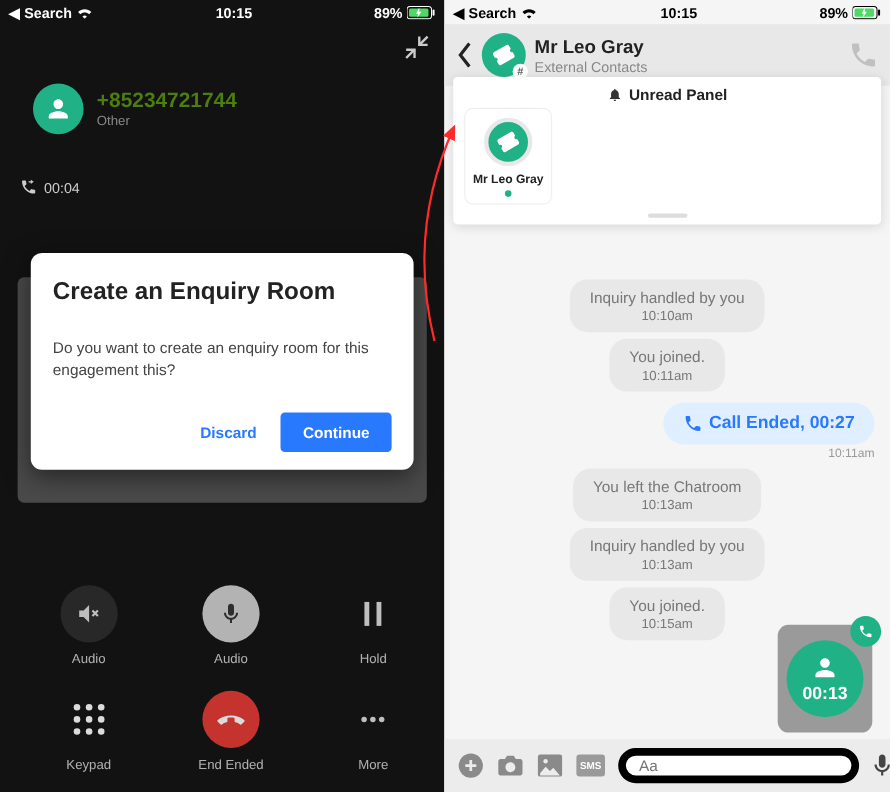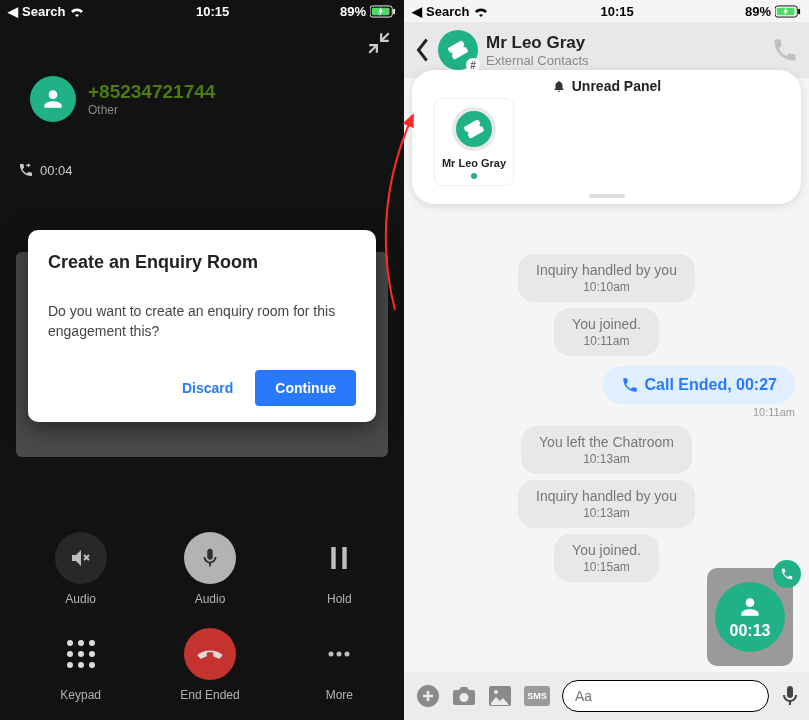--- a/index.html
+++ b/index.html
@@ -18,21 +18,21 @@
 
 .minimize-icon { position: absolute; top: 30px; right: 12px; width: 26px; height: 26px; }
 .caller-row { display: flex; align-items: center; gap: 12px; margin: 54px 0 0 30px; }
 .avatar-lg { width: 46px; height: 46px; border-radius: 50%; background: #20b286; display: flex; align-items: center; justify-content: center; }
 .caller-number { font-size: 19px; font-weight: 600; color: #4d7c0f; }
 .caller-sub { font-size: 12px; color: #888; }
 .timer-row { display: flex; align-items: center; gap: 6px; margin: 40px 0 0 18px; font-size: 13px; color: #ccc; }
 
 .card-back { position: absolute; top: 252px; left: 16px; right: 16px; height: 205px; background: #4a4a4a; border-radius: 6px; }
 .dialog { position: absolute; top: 230px; left: 28px; right: 28px; background: #fff; color: #222; border-radius: 10px; padding: 22px 20px 16px; box-shadow: 0 6px 22px rgba(0,0,0,.5); }
-.dialog h3 { font-size: 18px; font-weight: 600; margin-bottom: 28px; }
+.dialog h3 { font-size: 22px; font-weight: 600; margin-bottom: 28px; }
 .dialog p { font-size: 14px; color: #444; line-height: 1.45; margin-bottom: 28px; }
 .dialog-actions { display: flex; justify-content: flex-end; gap: 8px; }
 .btn-flat { padding: 10px 14px; font-size: 14px; font-weight: 600; color: #2979ff; background: none; border: none; cursor: pointer; }
 .btn-primary { padding: 10px 20px; font-size: 14px; font-weight: 600; color: #fff; background: #2979ff; border: none; border-radius: 4px; cursor: pointer; }
 
 .call-controls { position: absolute; bottom: 18px; left: 16px; right: 0; display: grid; grid-template-columns: repeat(3,1fr); row-gap: 22px; text-align: center; }
 .ctrl { display: flex; flex-direction: column; align-items: center; gap: 8px; opacity: .85; }
 .ctrl-circle { width: 52px; height: 52px; border-radius: 50%; background: #2d2d2d; display: flex; align-items: center; justify-content: center; }
 .ctrl-circle.active { background: #d0d0d0; }
 .ctrl-circle.red { background: #e53935; }
@@ -43,42 +43,42 @@
 
 
 .header-r { display: flex; align-items: center; gap: 8px; padding: 8px 10px; background: #e8e8e8; }
 .back-icon { width: 16px; height: 28px; }
 .av-green { position: relative; width: 40px; height: 40px; border-radius: 50%; background: #20b286; display: flex; align-items: center; justify-content: center; flex-shrink: 0; }
 .hash-badge { position: absolute; bottom: -2px; right: -2px; width: 14px; height: 14px; border-radius: 50%; background: #fff; display: flex; align-items: center; justify-content: center; font-size: 10px; font-weight: 700; color: #666; }
 .hdr-name { font-size: 17px; font-weight: 700; }
 .hdr-sub { font-size: 13px; color: #888; }
 .phone-dim { width: 28px; height: 28px; margin-left: auto; opacity: .35; }
 
-.unread-panel { position: absolute; top: 70px; left: 8px; right: 8px; background: #fff; border-radius: 22px; box-shadow: 0 2px 10px rgba(0,0,0,.12); z-index: 5; padding: 8px 22px 6px; }
+.unread-panel { position: absolute; top: 70px; left: 8px; right: 8px; background: #fff; border-radius: 4px; box-shadow: 0 2px 10px rgba(0,0,0,.12); z-index: 5; padding: 8px 10px 6px; }
 .unread-title { display: flex; align-items: center; justify-content: center; gap: 6px; font-size: 14px; font-weight: 700; margin-bottom: 4px; }
 .unread-card { width: 80px; background: #fff; border: 1px solid #eee; border-radius: 8px; padding: 8px 4px 6px; text-align: center; }
 .unread-card .av-green { width: 44px; height: 44px; margin: 0 auto 6px; border: 4px solid #e8e8e8; }
 .unread-name { font-size: 11px; font-weight: 700; }
 .unread-dot { width: 6px; height: 6px; border-radius: 50%; background: #20b286; margin: 4px auto 0; }
 .drag-handle { width: 36px; height: 4px; background: #ddd; border-radius: 4px; margin: 8px auto 0; }
 
 .messages { flex: 1; padding: 170px 14px 60px; overflow: hidden; }
 .sys-bubble { background: #e8e8e8; color: #777; border-radius: 16px; padding: 8px 18px; text-align: center; margin: 6px auto; font-size: 14px; width: fit-content; max-width: 80%; }
 .sys-bubble .ts { display: block; font-size: 12px; margin-top: 2px; }
 .call-bubble { background: #dfefff; color: #2979ff; border-radius: 20px; padding: 10px 18px; font-weight: 700; font-size: 16px; display: flex; align-items: center; gap: 6px; margin: 10px 0 2px auto; width: fit-content; }
 .ts-right { text-align: right; font-size: 11px; color: #999; margin-bottom: 8px; }
 
 .float-call { position: absolute; right: 16px; bottom: 54px; width: 86px; height: 98px; background: #9a9a9a; border-radius: 10px; display: flex; flex-direction: column; align-items: center; justify-content: center; }
 .float-inner { width: 70px; height: 70px; border-radius: 50%; background: #20b286; display: flex; flex-direction: column; align-items: center; justify-content: center; gap: 2px; }
 .float-time { color: #fff; font-size: 16px; font-weight: 600; text-align: center; }
 .float-badge { position: absolute; top: -8px; right: -8px; width: 28px; height: 28px; border-radius: 50%; background: #20b286; display: flex; align-items: center; justify-content: center; }
 
 .input-bar { position: absolute; bottom: 0; left: 0; right: 0; height: 48px; background: #ececec; display: flex; align-items: center; gap: 12px; padding: 0 12px; }
 .ib-icon { width: 36px; height: 24px; display: flex; align-items: center; justify-content: center; }
-.msg-input { flex: 1; height: 32px; border: 1px solid #000000; border-radius: 16px; padding: 0 12px; font-size: 14px; background: #fff; }
+.msg-input { flex: 1; height: 32px; border: 7px solid #000000; border-radius: 16px; padding: 0 12px; font-size: 14px; background: #fff; }
 .sms-box { width: 26px; height: 20px; border-radius: 3px; background: #9a9a9a; color: #fff; font-size: 9px; font-weight: 700; display: flex; align-items: center; justify-content: center; }
 
 .arrow-svg { position: absolute; top: 100px; left: 365px; z-index: 20; pointer-events: none; }
 </style>
 </head>
 <body>
 
 <div class="screen screen-left">
   <div class="status-bar">
     <div class="sb-left">

